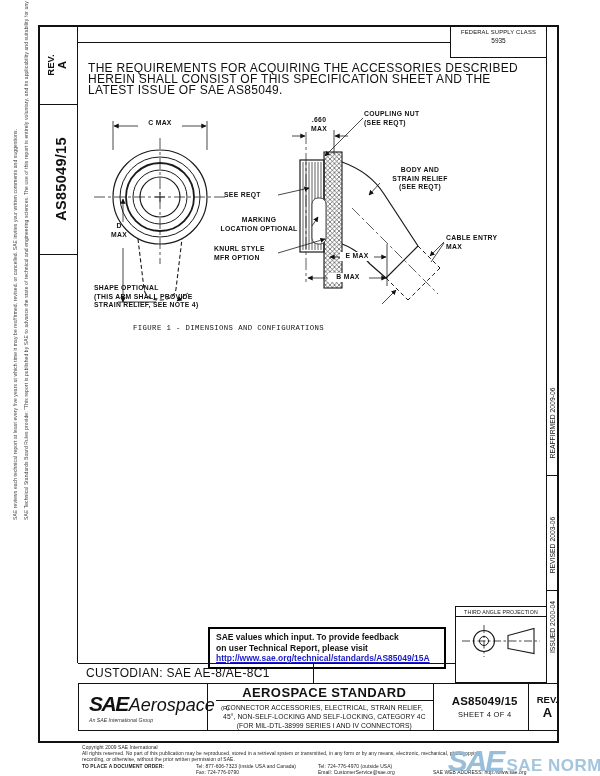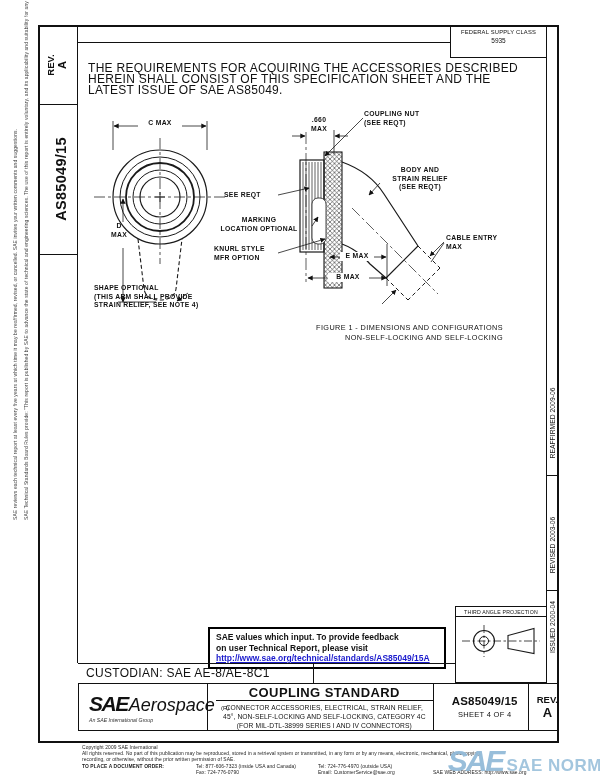--- a/index.html
+++ b/index.html
@@ -30,22 +30,22 @@
   .margin-txt{font-size:4.9px;color:#444;white-space:nowrap;letter-spacing:.15px;}
   
   .req-text{left:88px;top:63px;width:438px;font-size:12px;line-height:11px;letter-spacing:.3px;}
   
   .fig{left:78px;top:96px;width:483px;height:252px;}
   .fig svg{position:absolute;left:0;top:0;}
   .figlabel{position:absolute;font-size:6.8px;font-weight:bold;line-height:8.6px;
             letter-spacing:.3px;white-space:pre-line;}
   .ctr{text-align:center;}
   .bgw{background:#fff;}
-  .figcaption{position:absolute;left:55px;top:227px;width:370px;text-align:right;
-              font-size:7.3px;line-height:10px;letter-spacing:.4px;}
+  .figcaption{position:absolute;left:55px;top:227px;width:370px;text-align:left;
+              font-size:7.3px;line-height:10px;letter-spacing:.4px;font-family:Liberation Mono, monospace;}
   
   .feedback{left:208px;top:627px;width:238px;border:2.5px solid #000;padding:3px 6px;
             font-size:8.5px;font-weight:bold;line-height:10.6px;}
   .feedback a{color:#1a1acd;text-decoration:underline;}
   
   .proj{left:455px;top:606px;width:91px;height:77px;border:1.25px solid #111;border-right:none;}
   .proj-title{font-size:5.2px;text-align:center;padding:2px 0 1px 0;border-bottom:1px solid #111;letter-spacing:.2px;}
   
   .custodian-row{left:78px;top:663px;width:377px;height:20px;border-top:1.25px solid #111;}
   .custodian-txt{padding-left:8px;line-height:19px;font-size:12px;letter-spacing:.3px;}
@@ -199,21 +199,20 @@
   <div class="figlabel ctr" style="left:128px;top:120px;width:106px;">MARKING
 LOCATION OPTIONAL</div>
   <div class="figlabel" style="left:136px;top:149px;">KNURL STYLE
 MFR OPTION</div>
   <div class="figlabel" style="left:16px;top:188px;">SHAPE OPTIONAL
 (THIS ARM SHALL PROVIDE
 STRAIN RELIEF, SEE NOTE 4)</div>
 
   <div class="figcaption">
     <div>FIGURE 1 - DIMENSIONS AND CONFIGURATIONS</div>
-    <div>NON-SELF-LOCKING AND SELF-LOCKING</div>
   </div>
 </div>
 
 <div class="abs feedback">
   <div>SAE values which input. To provide feedback</div>
   <div>on user Technical Report, please visit</div>
   <a href="#">http://www.sae.org/technical/standards/AS85049/15A</a>
 </div>
 
 <div class="abs proj">
@@ -235,21 +234,21 @@
 <div class="abs cust-div"></div>
 
 <div class="abs tblock">
   <div class="cell c-logo">
     <div class="logo-row">
       <span class="logo-sae">SAE</span><span class="logo-aero">Aerospace</span>
     </div>
     <div class="logo-sub">An SAE International Group</div>
   </div>
   <div class="cell c-center">
-    <div class="as-head">COUPLING STANDARD</div>
+    <div class="as-head">AEROSPACE STANDARD</div>
     <span class="r-mark">(R)</span>
     <div class="as-sub">CONNECTOR ACCESSORIES, ELECTRICAL, STRAIN RELIEF,
 45°, NON-SELF-LOCKING AND SELF-LOCKING, CATEGORY 4C
 (FOR MIL-DTL-38999 SERIES I AND IV CONNECTORS)</div>
   </div>
   <div class="cell c-num">
     <div class="doc-num">AS85049/15</div>
     <div class="sheet">SHEET 4 OF 4</div>
   </div>
   <div class="cell c-rev">

